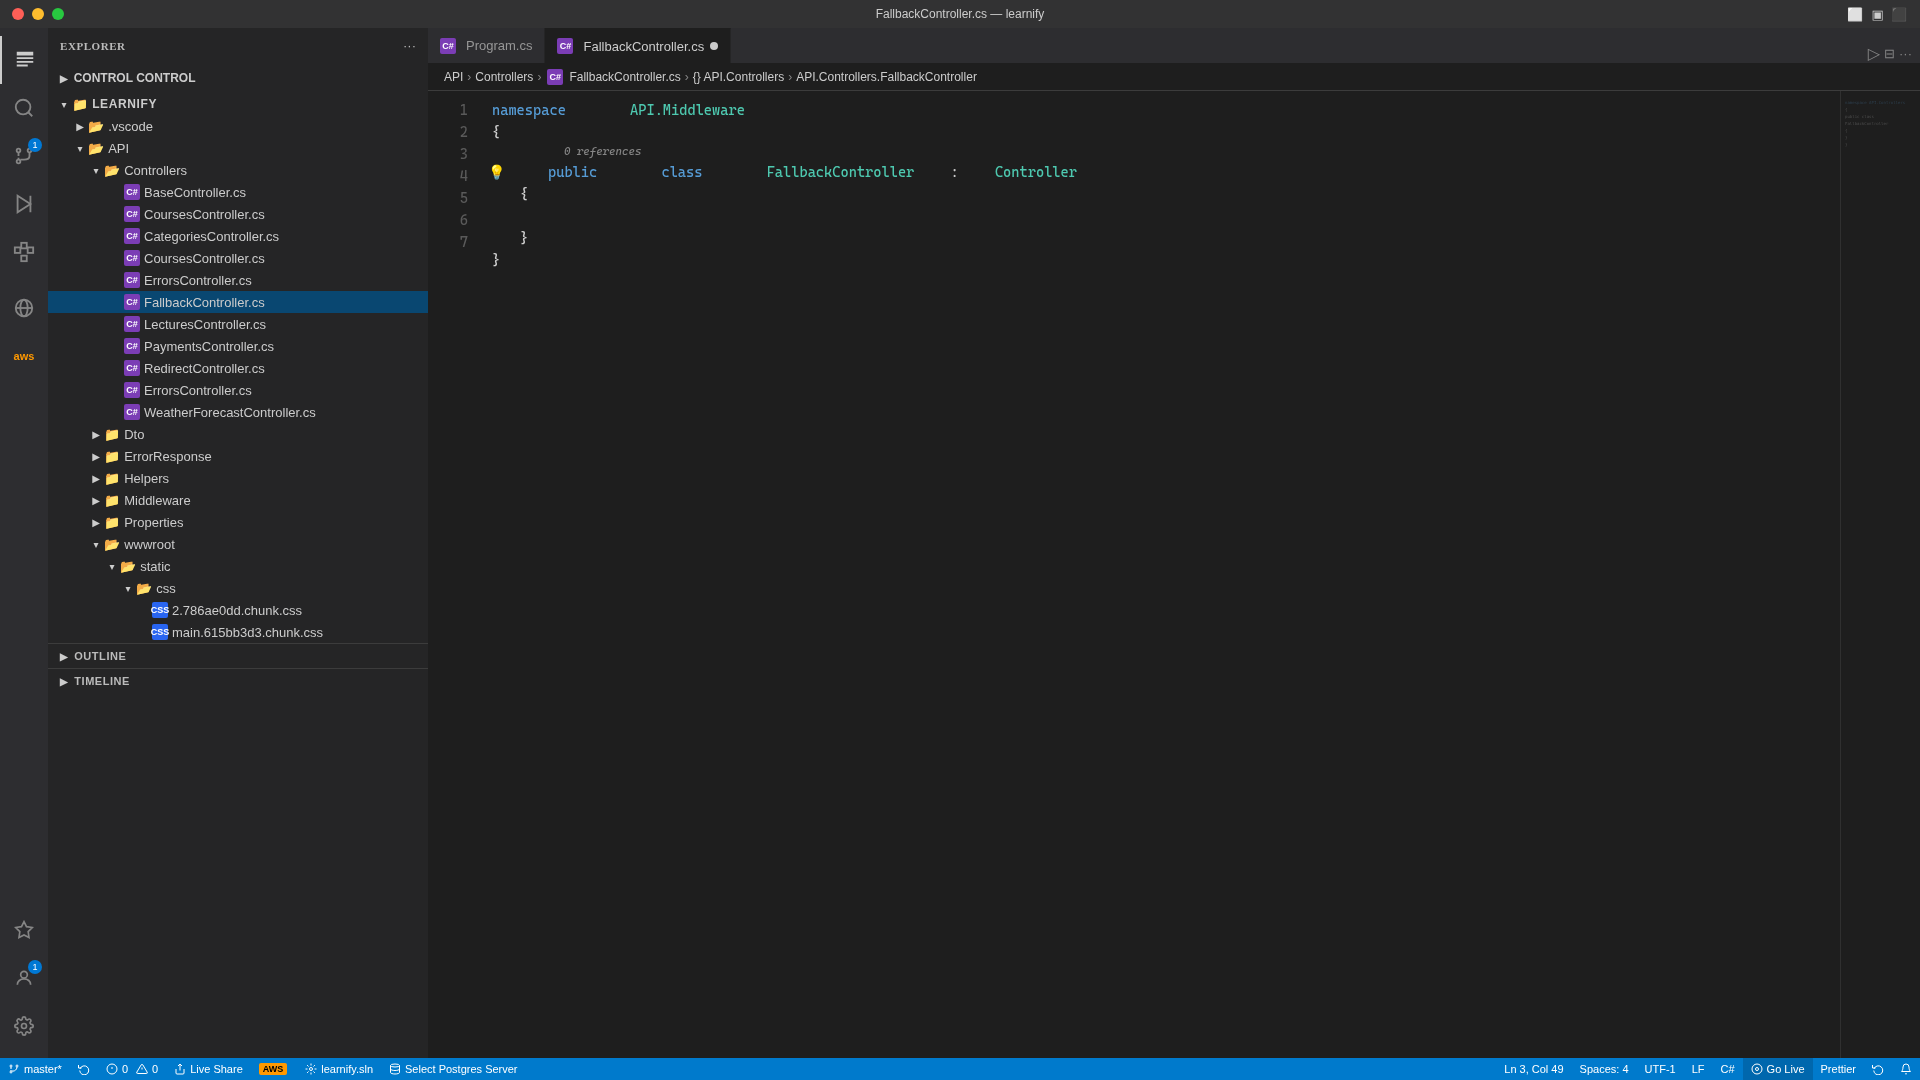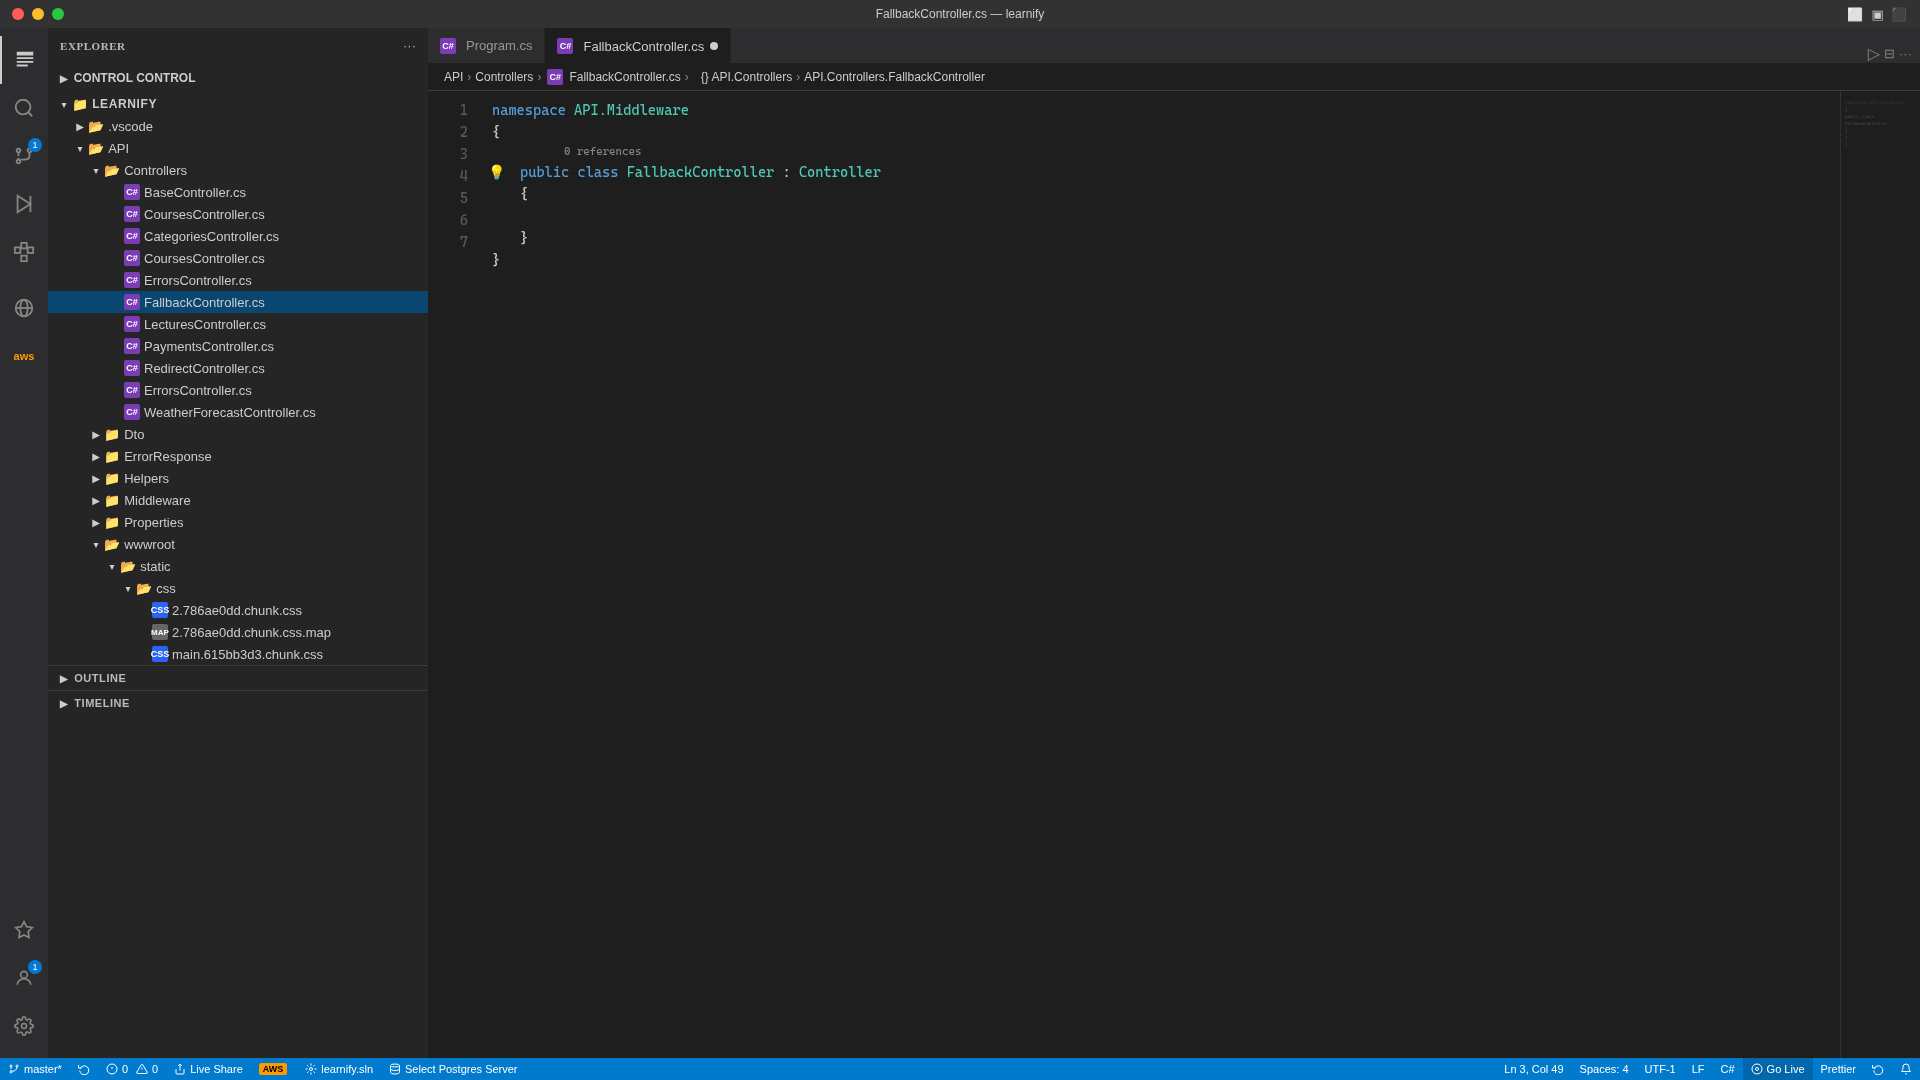--- a/index.html
+++ b/index.html
@@ -324,36 +324,38 @@
       padding: 8px 16px;
       overflow: auto;
       position: relative;
     }
     .code-line {
       height: 22px;
       display: flex;
       align-items: center;
       white-space: pre;
       position: relative;
+      gap: 28px;
     }
 
     
     .kw { color: #569cd6; }
     .type { color: #4ec9b0; }
 
     .lightbulb {
       position: absolute;
       left: -20px;
       color: #ffcc00;
       font-size: 14px;
     }
 
     .ref-hint {
       color: #858585;
       font-size: 11px;
+      font-style: italic;
     }
 
     
     .minimap {
       width: 80px;
       background: #1e1e1e;
       border-left: 1px solid #3c3c3c;
       flex-shrink: 0;
       opacity: 0.6;
     }
@@ -624,25 +626,20 @@
         <span>css</span>
       </div>
 
       <div class="tree-item" style="padding-left:88px;">
         <span style="width:16px;display:inline-block;"></span>
         <span class="css-icon">CSS</span>
         <span>2.786ae0dd.chunk.css</span>
       </div>
       <div class="tree-item" style="padding-left:88px;">
         <span style="width:16px;display:inline-block;"></span>
-        <span class="map-icon">MAP</span>
-        <span>2.786ae0dd.chunk.css.map</span>
-      </div>
-      <div class="tree-item" style="padding-left:88px;">
-        <span style="width:16px;display:inline-block;"></span>
         <span class="css-icon">CSS</span>
         <span>main.615bb3d3.chunk.css</span>
       </div>
     </div>
 
     <div class="collapsible-section">
       <div class="collapsible-header">
         <span class="chevron">▶</span>
         <span>OUTLINE</span>
       </div>
@@ -676,21 +673,21 @@
     </div>
 
     <div class="breadcrumb">
       <span style="cursor:pointer;">API</span>
       <span class="breadcrumb-sep">›</span>
       <span style="cursor:pointer;">Controllers</span>
       <span class="breadcrumb-sep">›</span>
       <span class="cs-icon" style="margin:0 2px;">C#</span>
       <span style="cursor:pointer;">FallbackController.cs</span>
       <span class="breadcrumb-sep">›</span>
-      <span style="cursor:pointer;margin-left:8px;">{} API.Controllers</span>
+      <span style="cursor:pointer;">{} API.Controllers</span>
       <span class="breadcrumb-sep">›</span>
       <span style="cursor:pointer;">API.Controllers.FallbackController</span>
     </div>
 
     <div class="code-editor">
       <div class="line-numbers">
         <div>1</div>
         <div>2</div>
         <div>3</div>
         <div>4</div>

